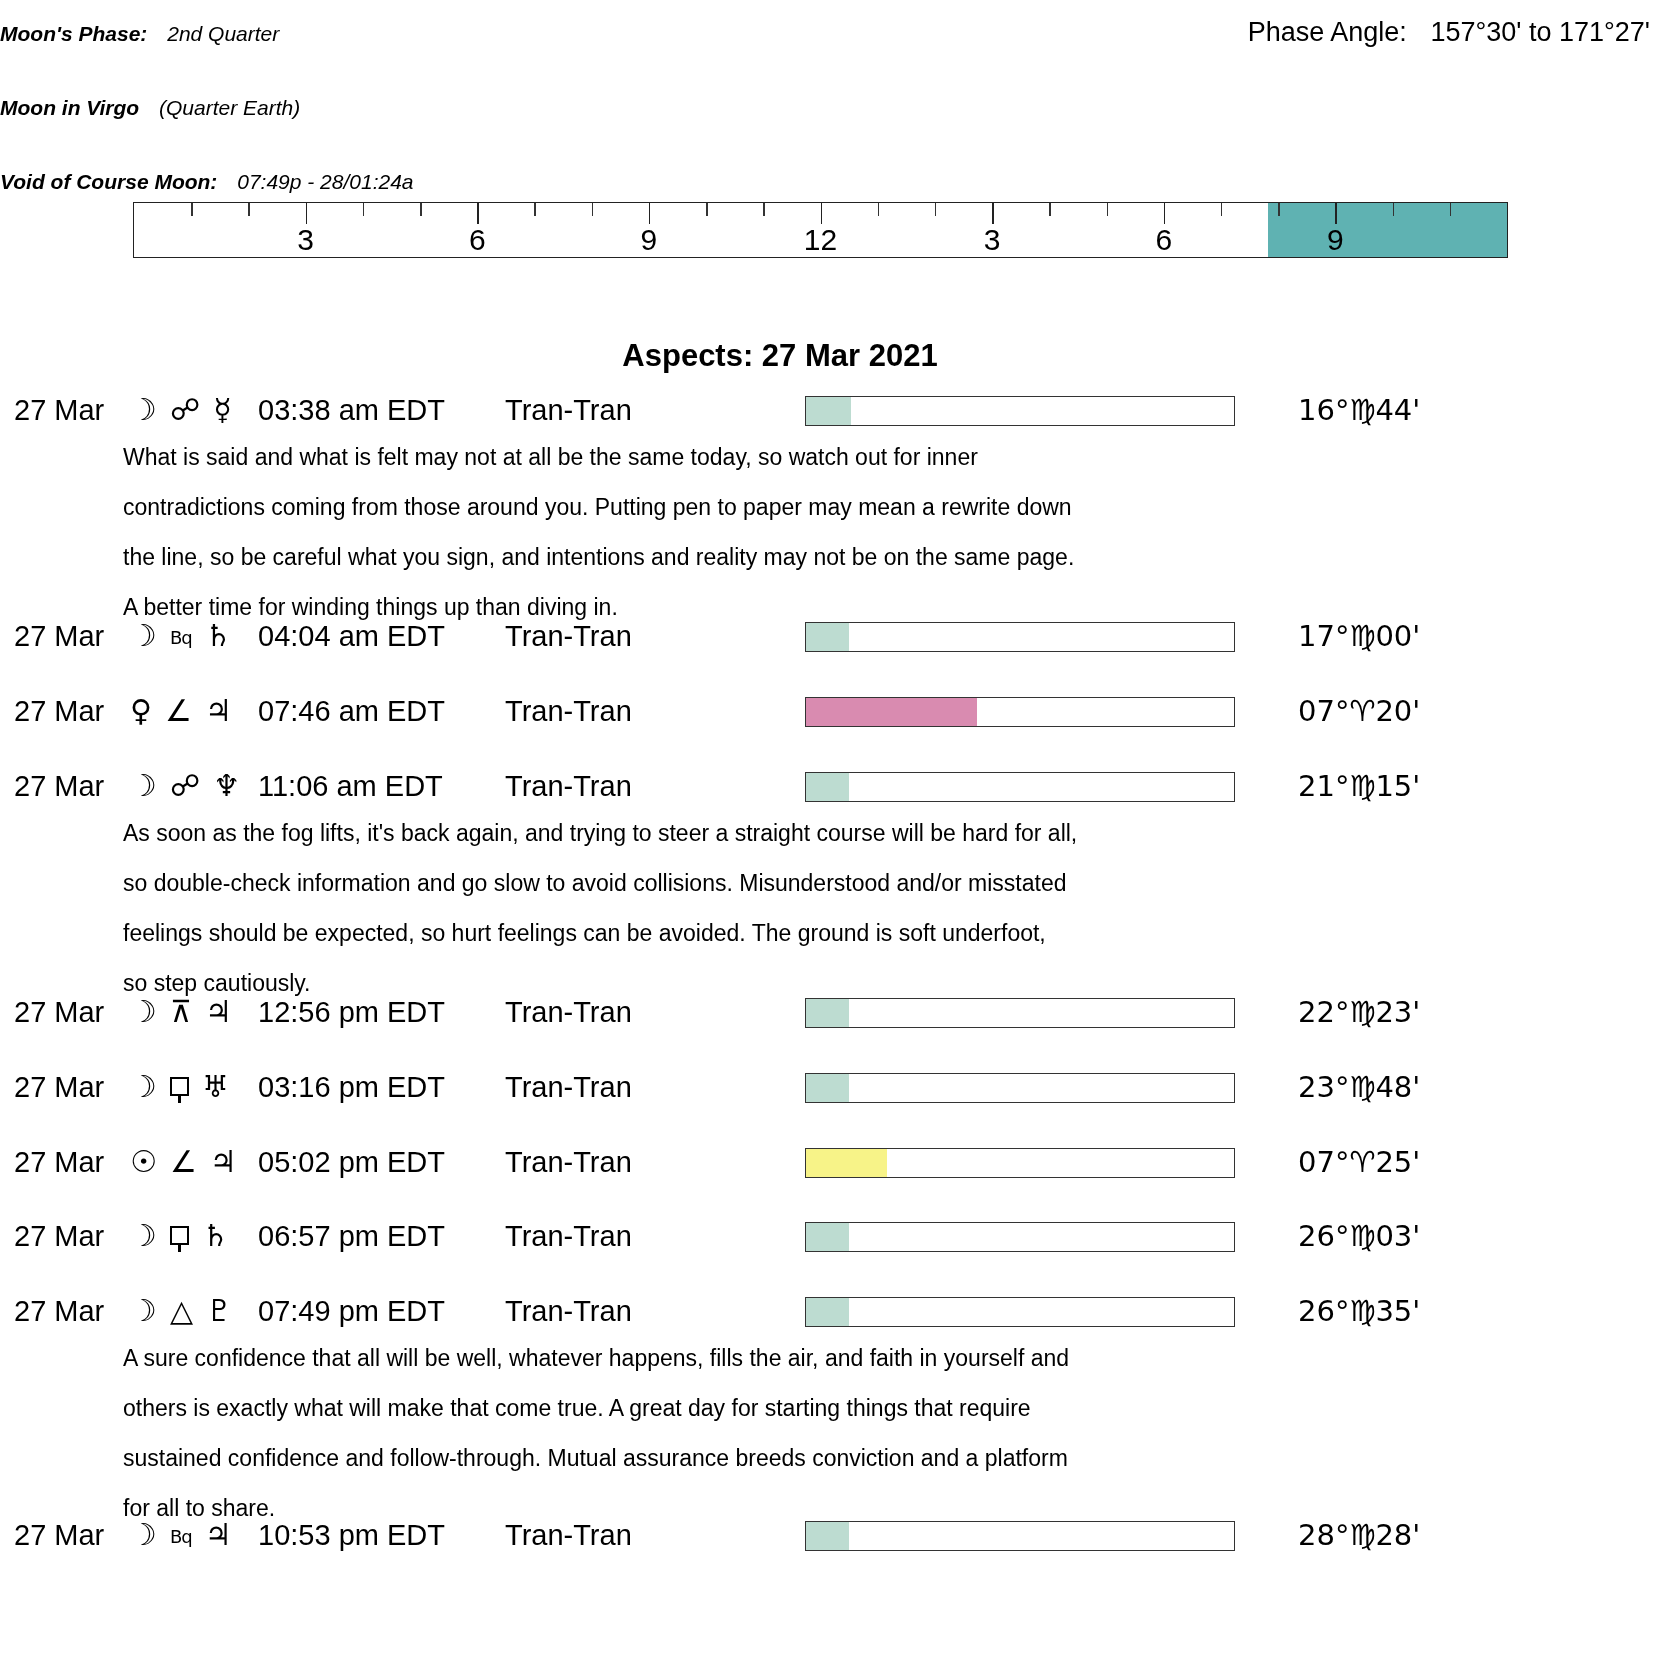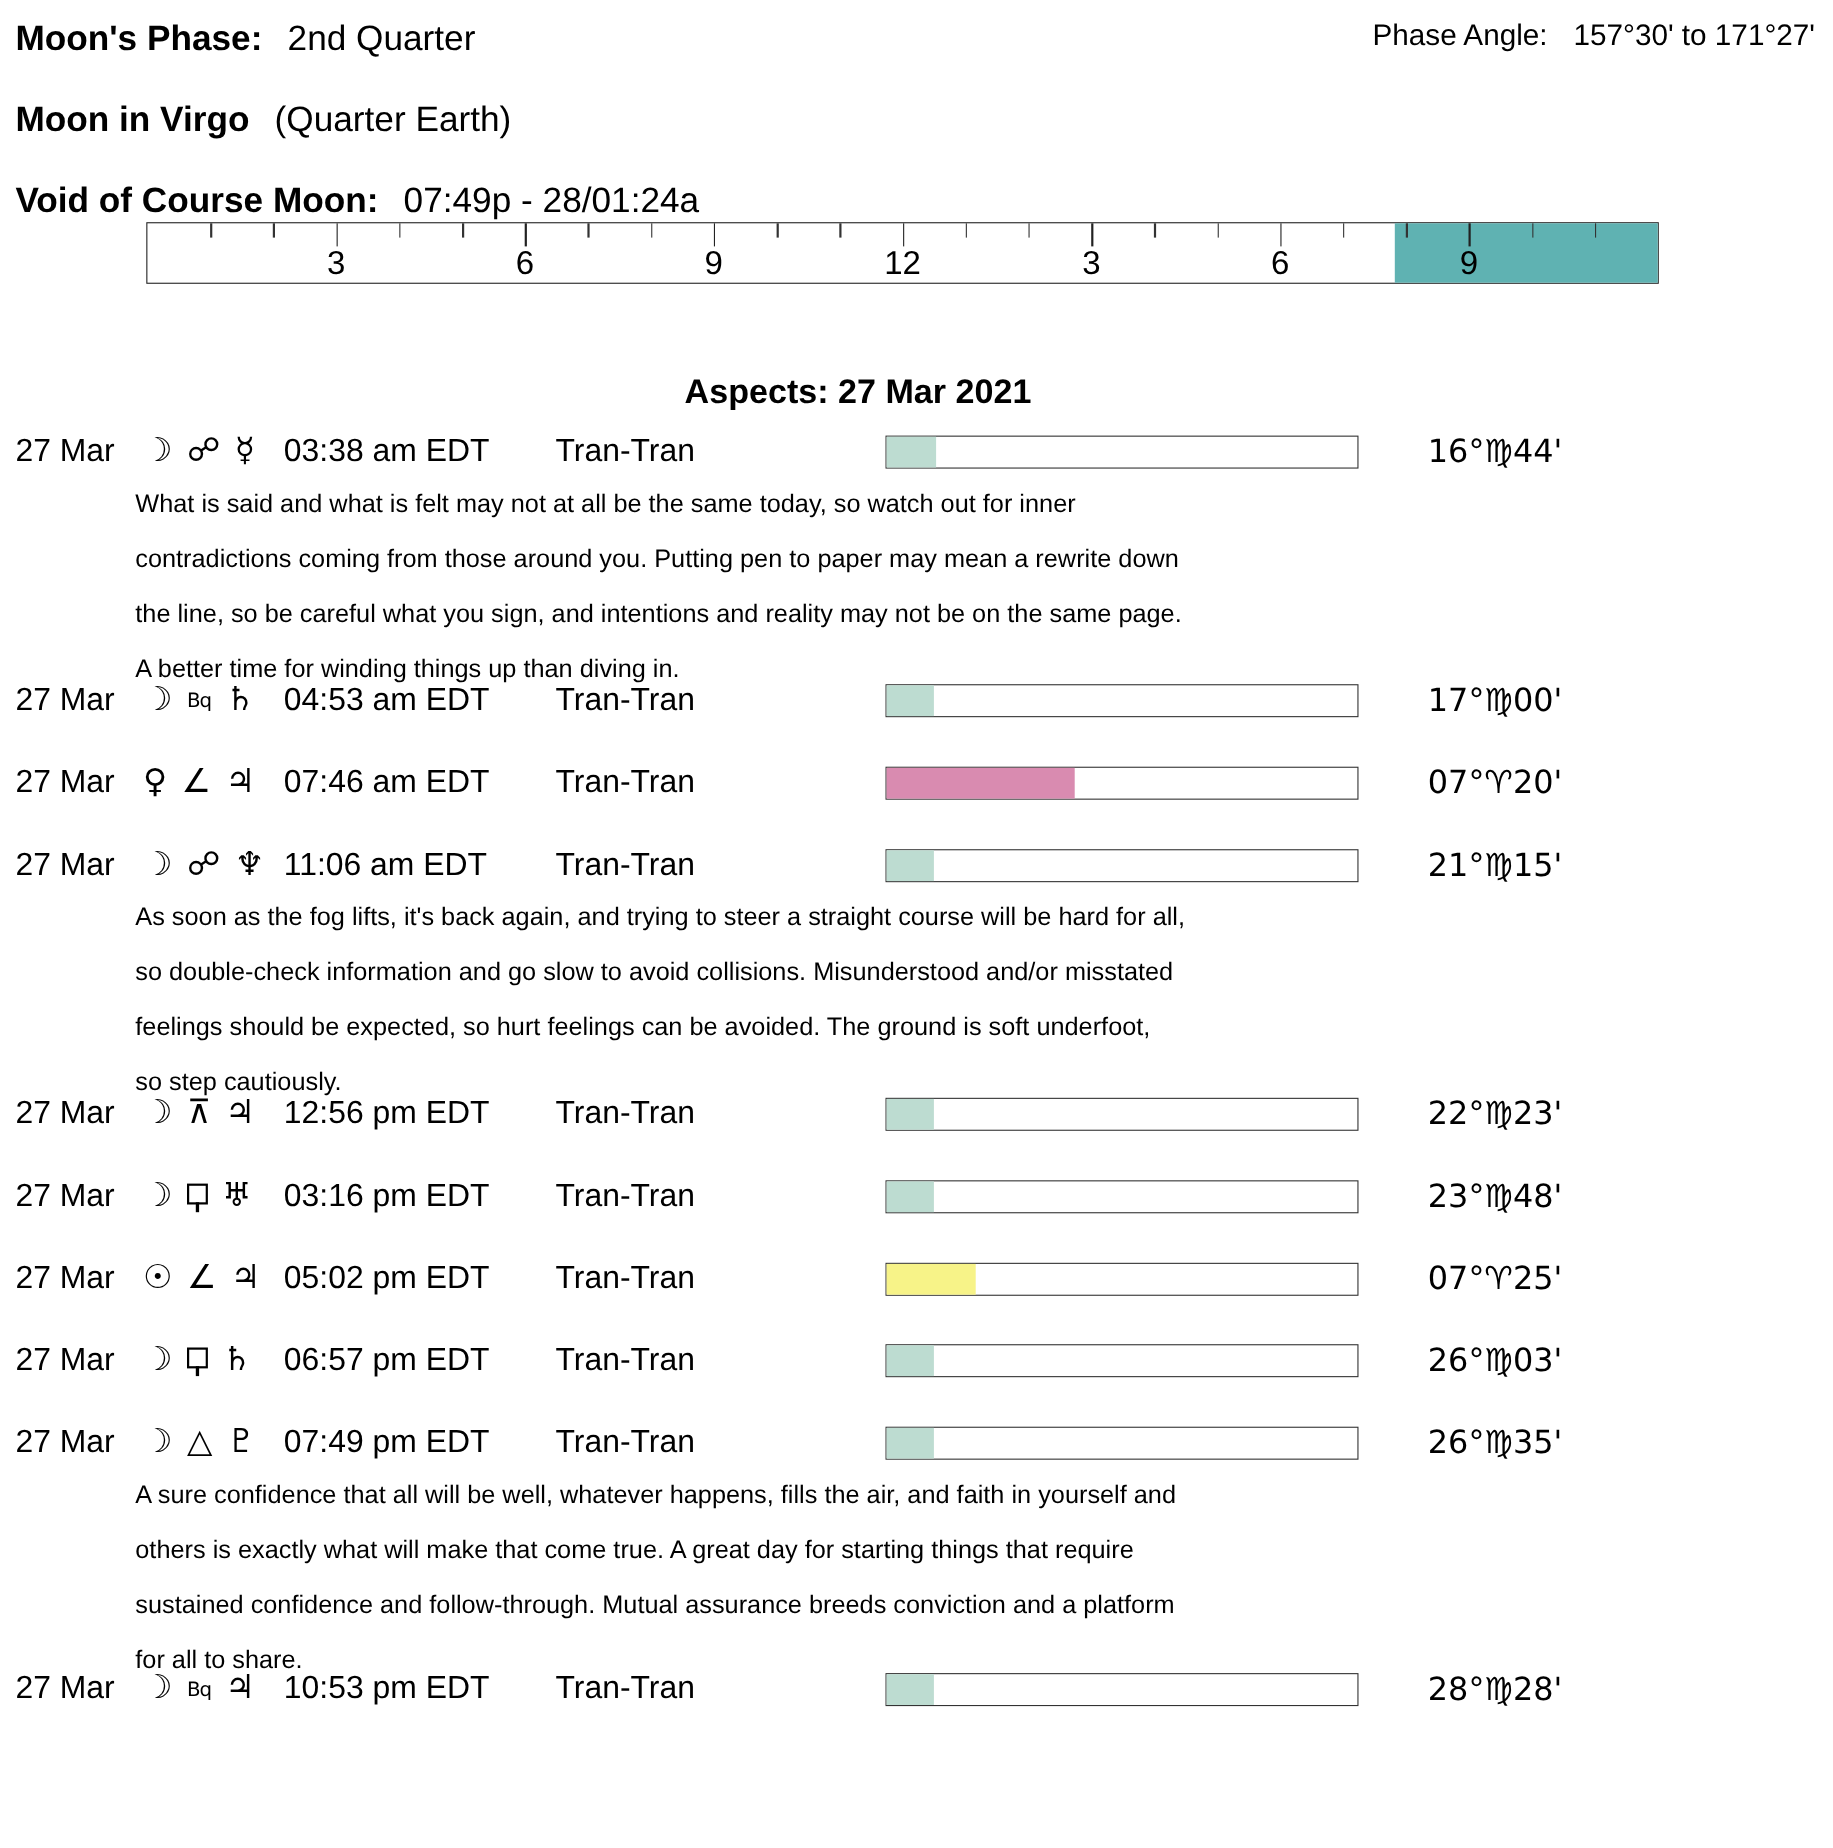--- a/index.html
+++ b/index.html
@@ -1,21 +1,21 @@
 <!DOCTYPE html>
 <html><head>
 <meta charset="utf-8">
 <style>
   html,body{margin:0;padding:0;background:#fff;}
   body{
     width:1666px;height:1680px;position:relative;overflow:hidden;
     font-family:"Liberation Sans",sans-serif;color:#000;
   }
   
-  .hline{position:absolute;left:14px;white-space:nowrap;font-size:32px;line-height:40px;}
+  .hline{position:absolute;left:0;white-space:nowrap;font-size:21px;line-height:40px;font-style:italic;}
   .hline .lbl{font-weight:bold;}
   .hline .val{font-weight:normal;margin-left:14px;}
   .phase-angle{position:absolute;right:16px;top:14px;font-size:27px;line-height:36px;white-space:nowrap;}
   .phase-angle .val{margin-left:16px;}
   
   .ruler{
     position:absolute;left:133px;top:202px;width:1375px;height:56px;
     border:1.5px solid #222;box-sizing:border-box;background:#fff;
   }
   .voc-hl{position:absolute;top:0;bottom:0;right:0;}
@@ -133,21 +133,21 @@
 the line, so be careful what you sign, and intentions and reality may not be on the same page.
 A better time for winding things up than diving in.</div>
 
 <div class="row" style="top:616px">
   <span class="c date">27 Mar</span>
   <span class="c glyphs">
     <span class="g">☽</span>
     <span class="g glyph-bq">Bq</span>
     <span class="g">♄</span>
   </span>
-  <span class="c time">04:53 am EDT</span>
+  <span class="c time">04:04 am EDT</span>
   <span class="c type">Tran-Tran</span>
   <span class="c bar">
       <span class="fill" style="width: 10%; background: rgb(189, 220, 209);"></span>
     </span>
   <span class="c degree">17°♍00'</span>
 </div>
 
 <div class="row" style="top:691px">
   <span class="c date">27 Mar</span>
   <span class="c glyphs">

